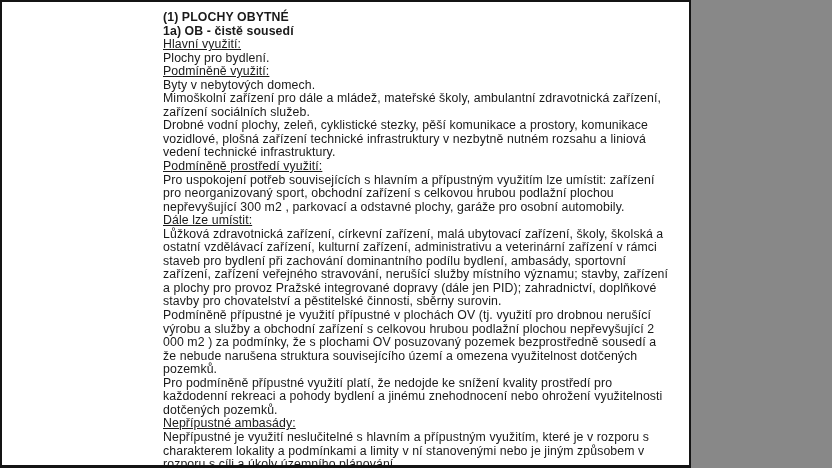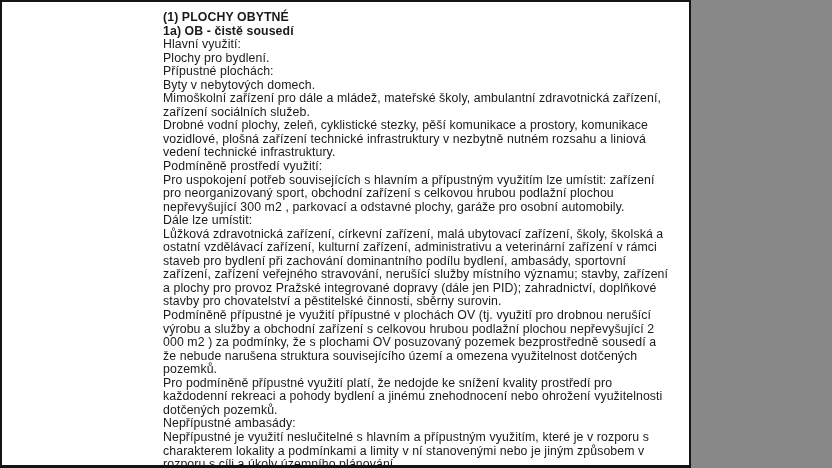--- a/index.html
+++ b/index.html
@@ -25,21 +25,21 @@
   }
   .doc{
     position:absolute;
     left:161px;top:9px;width:509px;
     font-size:12.3px;line-height:13.55px;
     color:var(--text);
     letter-spacing:0.1px;
   }
   .ln{margin:0;}
   .b{font-weight:bold;}
-  .u{}
+  .u{text-decoration:underline;}
   .wm{
     position:absolute;
     left:729px;top:363px;right:0;bottom:0;
     background:var(--watermark-bg);
     display:flex;flex-direction:column;align-items:center;
   }
   .wm-crown{
     width:66px;height:33px;
     margin-top:6px;
     fill:var(--watermark-fg);
@@ -66,21 +66,21 @@
 </head>
 <body>
 
 <div class="page">
 
   <div class="doc">
     <div class="ln b">(1) PLOCHY OBYTNÉ</div>
     <div class="ln b">1a) OB - čistě sousedí</div>
     <div class="ln"><span class="u">Hlavní využití:</span></div>
     <div class="ln">Plochy pro bydlení.</div>
-    <div class="ln"><span class="u">Přípustné plochách:</span></div>
+    <div class="ln"><span class="u">Podmíněně využití:</span></div>
     <div class="ln">Byty v nebytových domech.</div>
     <div class="ln">Mimoškolní zařízení pro dále a mládež, mateřské školy, ambulantní zdravotnická zařízení, zařízení sociálních služeb.</div>
     <div class="ln">Drobné vodní plochy, zeleň, cyklistické stezky, pěší komunikace a prostory, komunikace vozidlové, plošná zařízení technické infrastruktury v nezbytně nutném rozsahu a liniová vedení technické infrastruktury.</div>
     <div class="ln"><span class="u">Podmíněně prostředí využití:</span></div>
     <div class="ln">Pro uspokojení potřeb souvisejících s hlavním a přípustným využitím lze umístit: zařízení pro neorganizovaný sport, obchodní zařízení s celkovou hrubou podlažní plochou nepřevyšující 300 m2 , parkovací a odstavné plochy, garáže pro osobní automobily.</div>
     <div class="ln"><span class="u">Dále lze umístit:</span></div>
     <div class="ln">Lůžková zdravotnická zařízení, církevní zařízení, malá ubytovací zařízení, školy, školská a ostatní vzdělávací zařízení, kulturní zařízení, administrativu a veterinární zařízení v rámci staveb pro bydlení při zachování dominantního podílu bydlení, ambasády, sportovní zařízení, zařízení veřejného stravování, nerušící služby místního významu; stavby, zařízení a plochy pro provoz Pražské integrované dopravy (dále jen PID); zahradnictví, doplňkové stavby pro chovatelství a pěstitelské činnosti, sběrny surovin.</div>
     <div class="ln">Podmíněně přípustné je využití přípustné v plochách OV (tj. využití pro drobnou nerušící výrobu a služby a obchodní zařízení s celkovou hrubou podlažní plochou nepřevyšující 2 000 m2 ) za podmínky, že s plochami OV posuzovaný pozemek bezprostředně sousedí a že nebude narušena struktura souvisejícího území a omezena využitelnost dotčených pozemků.</div>
     <div class="ln">Pro podmíněně přípustné využití platí, že nedojde ke snížení kvality prostředí pro každodenní rekreaci a pohody bydlení a jinému znehodnocení nebo ohrožení využitelnosti dotčených pozemků.</div>
     <div class="ln"><span class="u">Nepřípustné ambasády:</span></div>

